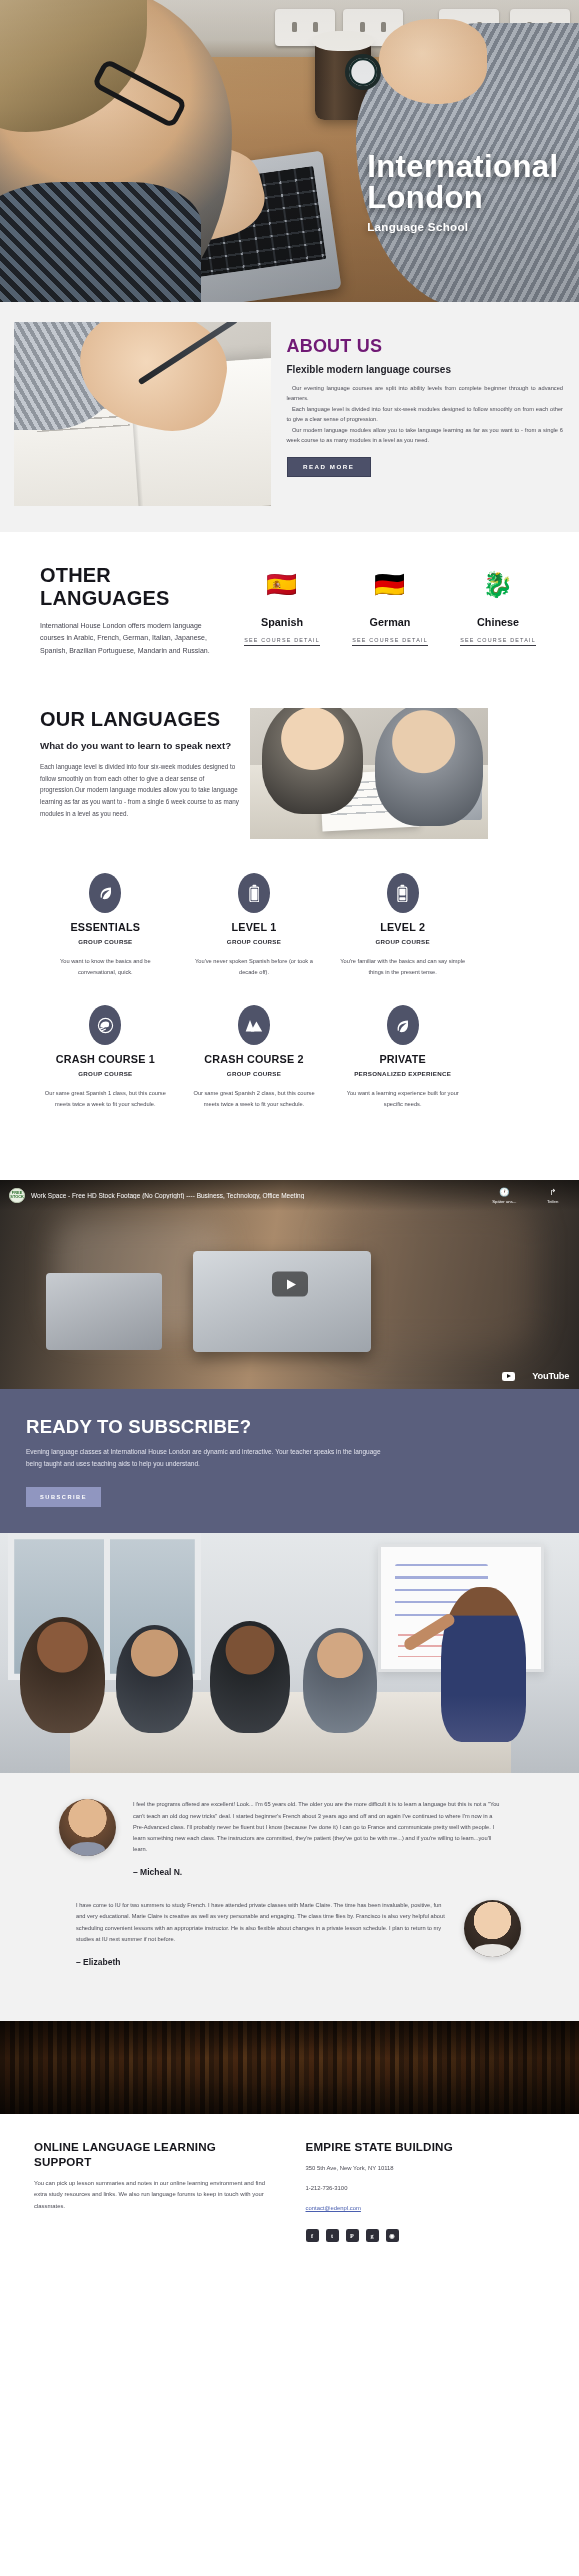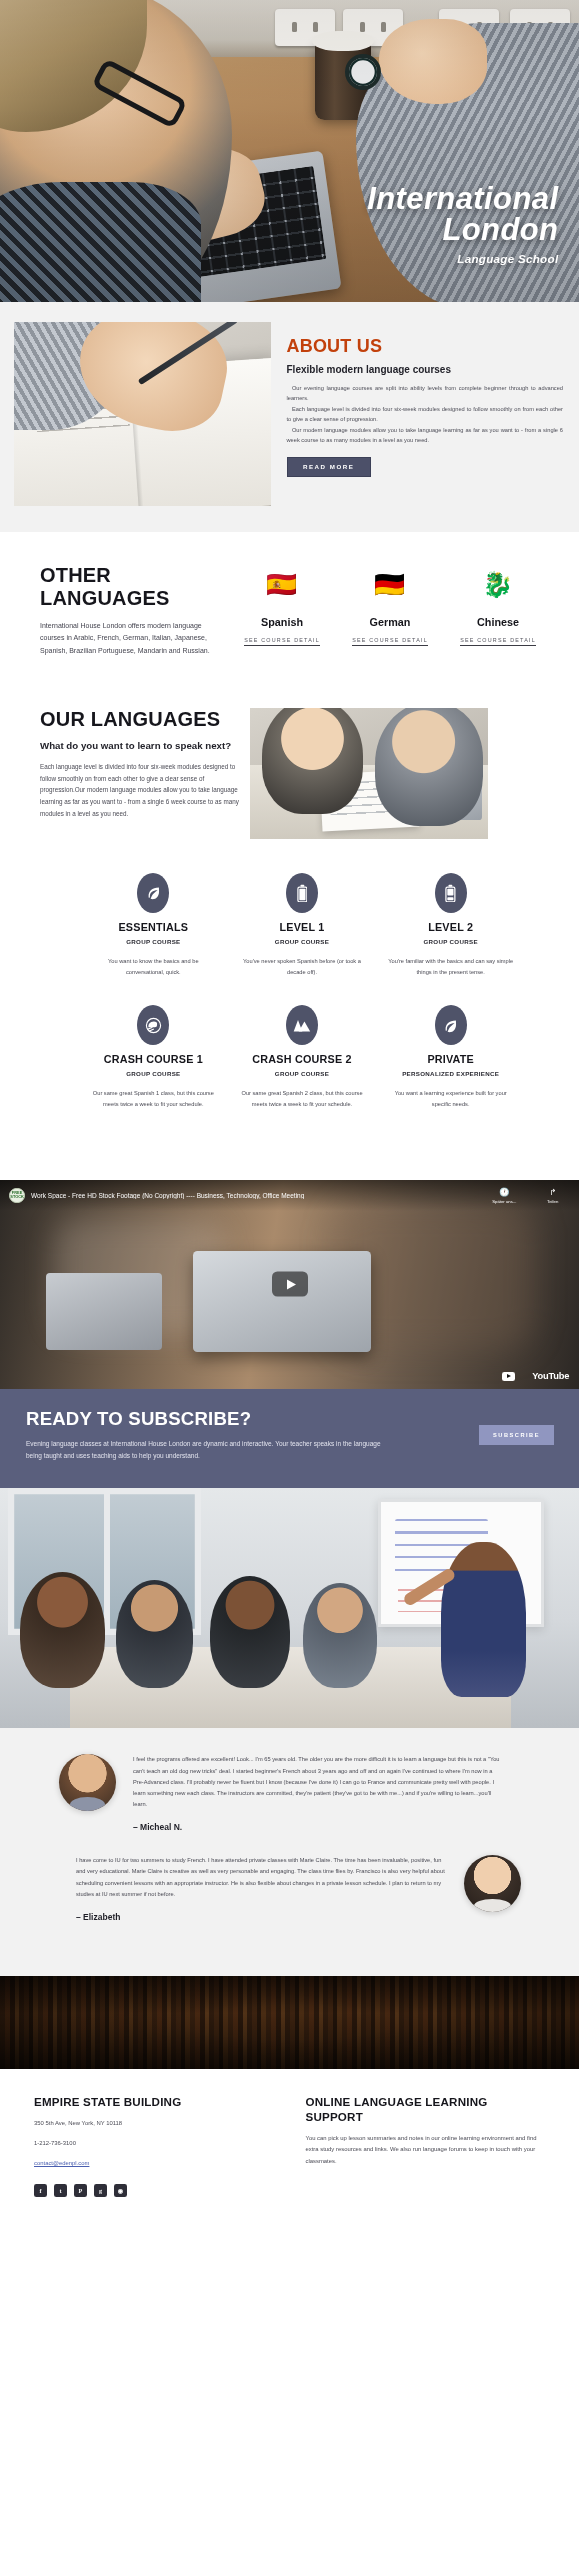--- a/index.html
+++ b/index.html
@@ -73,21 +73,21 @@
     background:repeating-linear-gradient(118deg,#7d848e 0 3.9px,#aeb4bc 3.9px 7.7px);
     border-radius:50% 0 0 45%/40% 0 0 60%;
   }
   .hp-hand { position:absolute; right:93px; top:19.3px; width:108px; height:85px;
     background:radial-gradient(circle at 40% 40%,#f0d3b4,#dcb28a); border-radius:50% 40% 45% 55%; }
   .hp-hand2 { position:absolute; left:147px; top:151px; width:116px; height:89px;
     background:radial-gradient(circle at 45% 40%,#f1d5b7,#dbb189); border-radius:55% 45% 40% 50%; transform:rotate(-14deg);}
   .hp-watch { position:absolute; right:199px; top:54px; width:36px; height:36px; border-radius:50%; background:#e8e9ea; border:4.6px solid #1d2b2a; box-shadow:0 0 0 2.3px #152b2a inset;}
   .hero-vig { position:absolute; inset:0; background:linear-gradient(180deg,rgba(0,0,0,.05) 0%,rgba(0,0,0,.0) 35%,rgba(0,0,0,.12) 100%); }
   .hero-text {
-    position:absolute; right:21.6px; top:183px; text-align:right; z-index:5;font-style:italic;
+    position:absolute; right:21.6px; top:151px; text-align:left; z-index:5;
   }
   .hero-title {
     font-family:"Liberation Sans Narrow","Liberation Sans",sans-serif;
     font-stretch:condensed;
     font-size:31px; line-height:1.0; font-weight:700; color:#ffffff;
     letter-spacing:0.4px; text-shadow:0 1.5px 7.7px rgba(0,0,0,.45);
     max-width:232px;
   }
   .hero-sub {
     margin-top:7px; font-size:11.6px; font-weight:600; color:#ffffff;
@@ -108,21 +108,21 @@
     background:repeating-linear-gradient(to bottom,#6e6a64 0 1.5px,transparent 1.5px 9.3px); opacity:.45; transform:rotate(-4deg);}
   .ap-hand { position:absolute; left:65px; top:-10.8px; width:147px; height:116px;
     background:radial-gradient(circle at 45% 45%,#f3d8bb,#d9ae86); border-radius:50% 45% 40% 55%; transform:rotate(12deg);}
   .ap-sleeve { position:absolute; left:-17px; top:-23px; width:131px; height:131px;
     background:repeating-linear-gradient(60deg,#8f959d 0 3.9px,#c3c8cf 3.9px 7.7px); border-radius:0 0 60% 0;}
   .ap-pen { position:absolute; left:116px; top:26px; width:116px; height:6.2px;
     background:linear-gradient(90deg,#23262a,#4c525a); transform:rotate(-33deg); border-radius:3.1px;}
   .about-body { padding:14px 17px 0 15.5px; flex:1; }
   .about-h1 {
     font-family:"Liberation Sans Narrow","Liberation Sans",sans-serif; font-stretch:condensed;
-    font-size:18px; font-weight:700; letter-spacing:0.2px; color:#c2410c;
+    font-size:18px; font-weight:700; letter-spacing:0.2px; color:#701a75;
   }
   .about-h2 { margin-top:7px; font-size:10px; font-weight:700; color:#23232b; }
   .about-p { margin-top:7.7px; font-size:5.7px; line-height:1.85; color:#4d4d57; text-align:justify; }
   .about-p span { display:block; text-indent:5.4px; }
   .btn-read {
     display:inline-block; margin-top:10.8px; padding:5.4px 15.5px;
     background:#4c5069; color:#ffffff; font-size:6.2px; font-weight:700;
     letter-spacing:1.5px; border:0.8px solid #3c4057; cursor:pointer;
   }
 
@@ -159,21 +159,21 @@
   .olp-table { position:absolute; left:0; bottom:0; width:238px; height:74px; background:linear-gradient(180deg,#e7e3da,#cfcabf);}
   .olp-paper { position:absolute; left:71px; bottom:9.3px; width:97px; height:57px; background:#fbfaf7; transform:rotate(-3deg); box-shadow:0 2.3px 7px rgba(0,0,0,.2);}
   .olp-paper::after{content:"";position:absolute;left:9.3px;top:9.3px;right:9.3px;height:36px;background:repeating-linear-gradient(to bottom,#9aa0a6 0 1.5px,transparent 1.5px 7.7px);opacity:.6;}
   .olp-p1 { position:absolute; left:12.4px; top:-9.3px; width:101px; height:116px;
     background:radial-gradient(circle at 50% 35%,#f0d4b5 0 34%,#6f6a62 35%,#2f2d2b 100%); border-radius:50% 50% 40% 40%;}
   .olp-p2 { position:absolute; right:4.6px; top:-6.2px; width:108px; height:124px;
     background:radial-gradient(circle at 45% 32%,#e9cdae 0 30%,#8a8f96 31%,#4b5159 100%); border-radius:50% 45% 40% 40%;}
   .olp-lap { position:absolute; left:155px; bottom:18.6px; width:77px; height:43px; background:linear-gradient(160deg,#cdd1d6,#9aa0a7); border-radius:3.1px;}
 
   
-  .courses { width:508px; padding:18.6px 31px 42px 31px;margin-left:48px; }
+  .courses { width:508px; padding:18.6px 31px 42px 31px; }
   .course-row { display:flex; justify-content:space-between; margin-bottom:28px; }
   .course-card { width:162px; text-align:center; }
   .course-ico {
     width:32px; height:40px; margin:0 auto 7.7px auto; border-radius:50%;
     background:#4f5369; display:flex; align-items:center; justify-content:center; color:#fff;
   }
   .course-title {
     font-family:"Liberation Sans Narrow","Liberation Sans",sans-serif; font-stretch:condensed;
     font-size:10.8px; font-weight:700; color:#16161c; letter-spacing:0.2px;
   }
@@ -208,22 +208,22 @@
     display:flex; align-items:center; justify-content:center;
   }
   .v-play::after { content:""; border-left:9.3px solid #fff; border-top:5.8px solid transparent; border-bottom:5.8px solid transparent; margin-left:2.3px;}
   .v-yt { position:absolute; right:10.8px; bottom:7.7px; display:flex; align-items:center; gap:17px; }
   .v-ytbox { width:13px; height:9.3px; background:#fff; border-radius:2.3px; position:relative; }
   .v-ytbox::after { content:""; position:absolute; left:4.6px; top:2.3px; border-left:4.6px solid #151515; border-top:2.3px solid transparent; border-bottom:2.3px solid transparent;}
   .v-ytword { color:#fff; font-size:9.3px; font-weight:700; letter-spacing:-0.2px; }
 
   
   .subscribe {
-    width:580px; background:#5a5f7d; padding:19px 26px 26px 26px;
-    display:flex; align-items:flex-start; justify-content:space-between;
+    width:580px; background:#5a5f7d; padding:27px 26px 26px 26px;
+    display:flex; align-items:flex-start; justify-content:space-between;flex-direction:column;
   }
   .sub-left { max-width:363px; }
   .sub-h {
     font-family:"Liberation Sans Narrow","Liberation Sans",sans-serif; font-stretch:condensed;
     font-size:18.6px; font-weight:700; color:#fff; letter-spacing:0.2px;
   }
   .sub-p { margin-top:8.5px; font-size:6.5px; line-height:1.85; color:#e3e4ee; }
   .btn-sub {
     margin-top:17px; flex:none; padding:7px 14px; background:#9096c0; color:#fff;
     font-size:5.7px; font-weight:700; letter-spacing:1.5px; cursor:pointer; border:none;
@@ -546,30 +546,30 @@
   </div>
 </section>
 
 <section class="library">
   <div class="lib-shelf"></div>
   <div class="lib-vig"></div>
 </section>
 
 <footer class="footer">
   <div class="foot-col">
+    <h3 class="foot-h">ONLINE LANGUAGE LEARNING SUPPORT</h3>
+    <p class="foot-p">You can pick up lesson summaries and notes in our online learning environment and find extra study resources and links. We also run language forums to keep in touch with your classmates.</p>
+  </div>
+  <div class="foot-col">
     <h3 class="foot-h">EMPIRE STATE BUILDING</h3>
     <div class="foot-line">350 5th Ave, New York, NY 10118</div>
     <div class="foot-line">1-212-736-3100</div>
     <div class="foot-line foot-link">contact@edenpl.com</div>
     <div class="socials">
       <span class="soc">f</span>
       <span class="soc">t</span>
       <span class="soc">P</span>
       <span class="soc">g</span>
       <span class="soc">◉</span>
     </div>
   </div>
-  <div class="foot-col">
-    <h3 class="foot-h">ONLINE LANGUAGE LEARNING SUPPORT</h3>
-    <p class="foot-p">You can pick up lesson summaries and notes in our online learning environment and find extra study resources and links. We also run language forums to keep in touch with your classmates.</p>
-  </div>
 </footer>
 
 
 </body></html>

